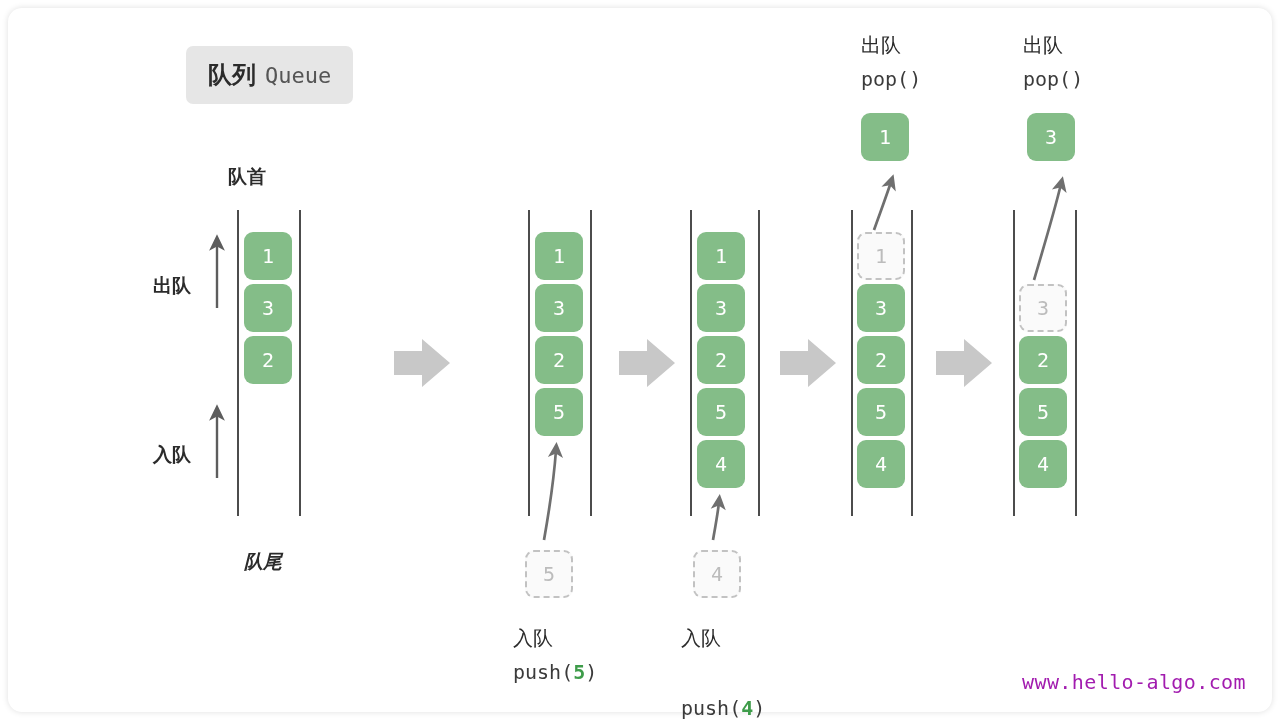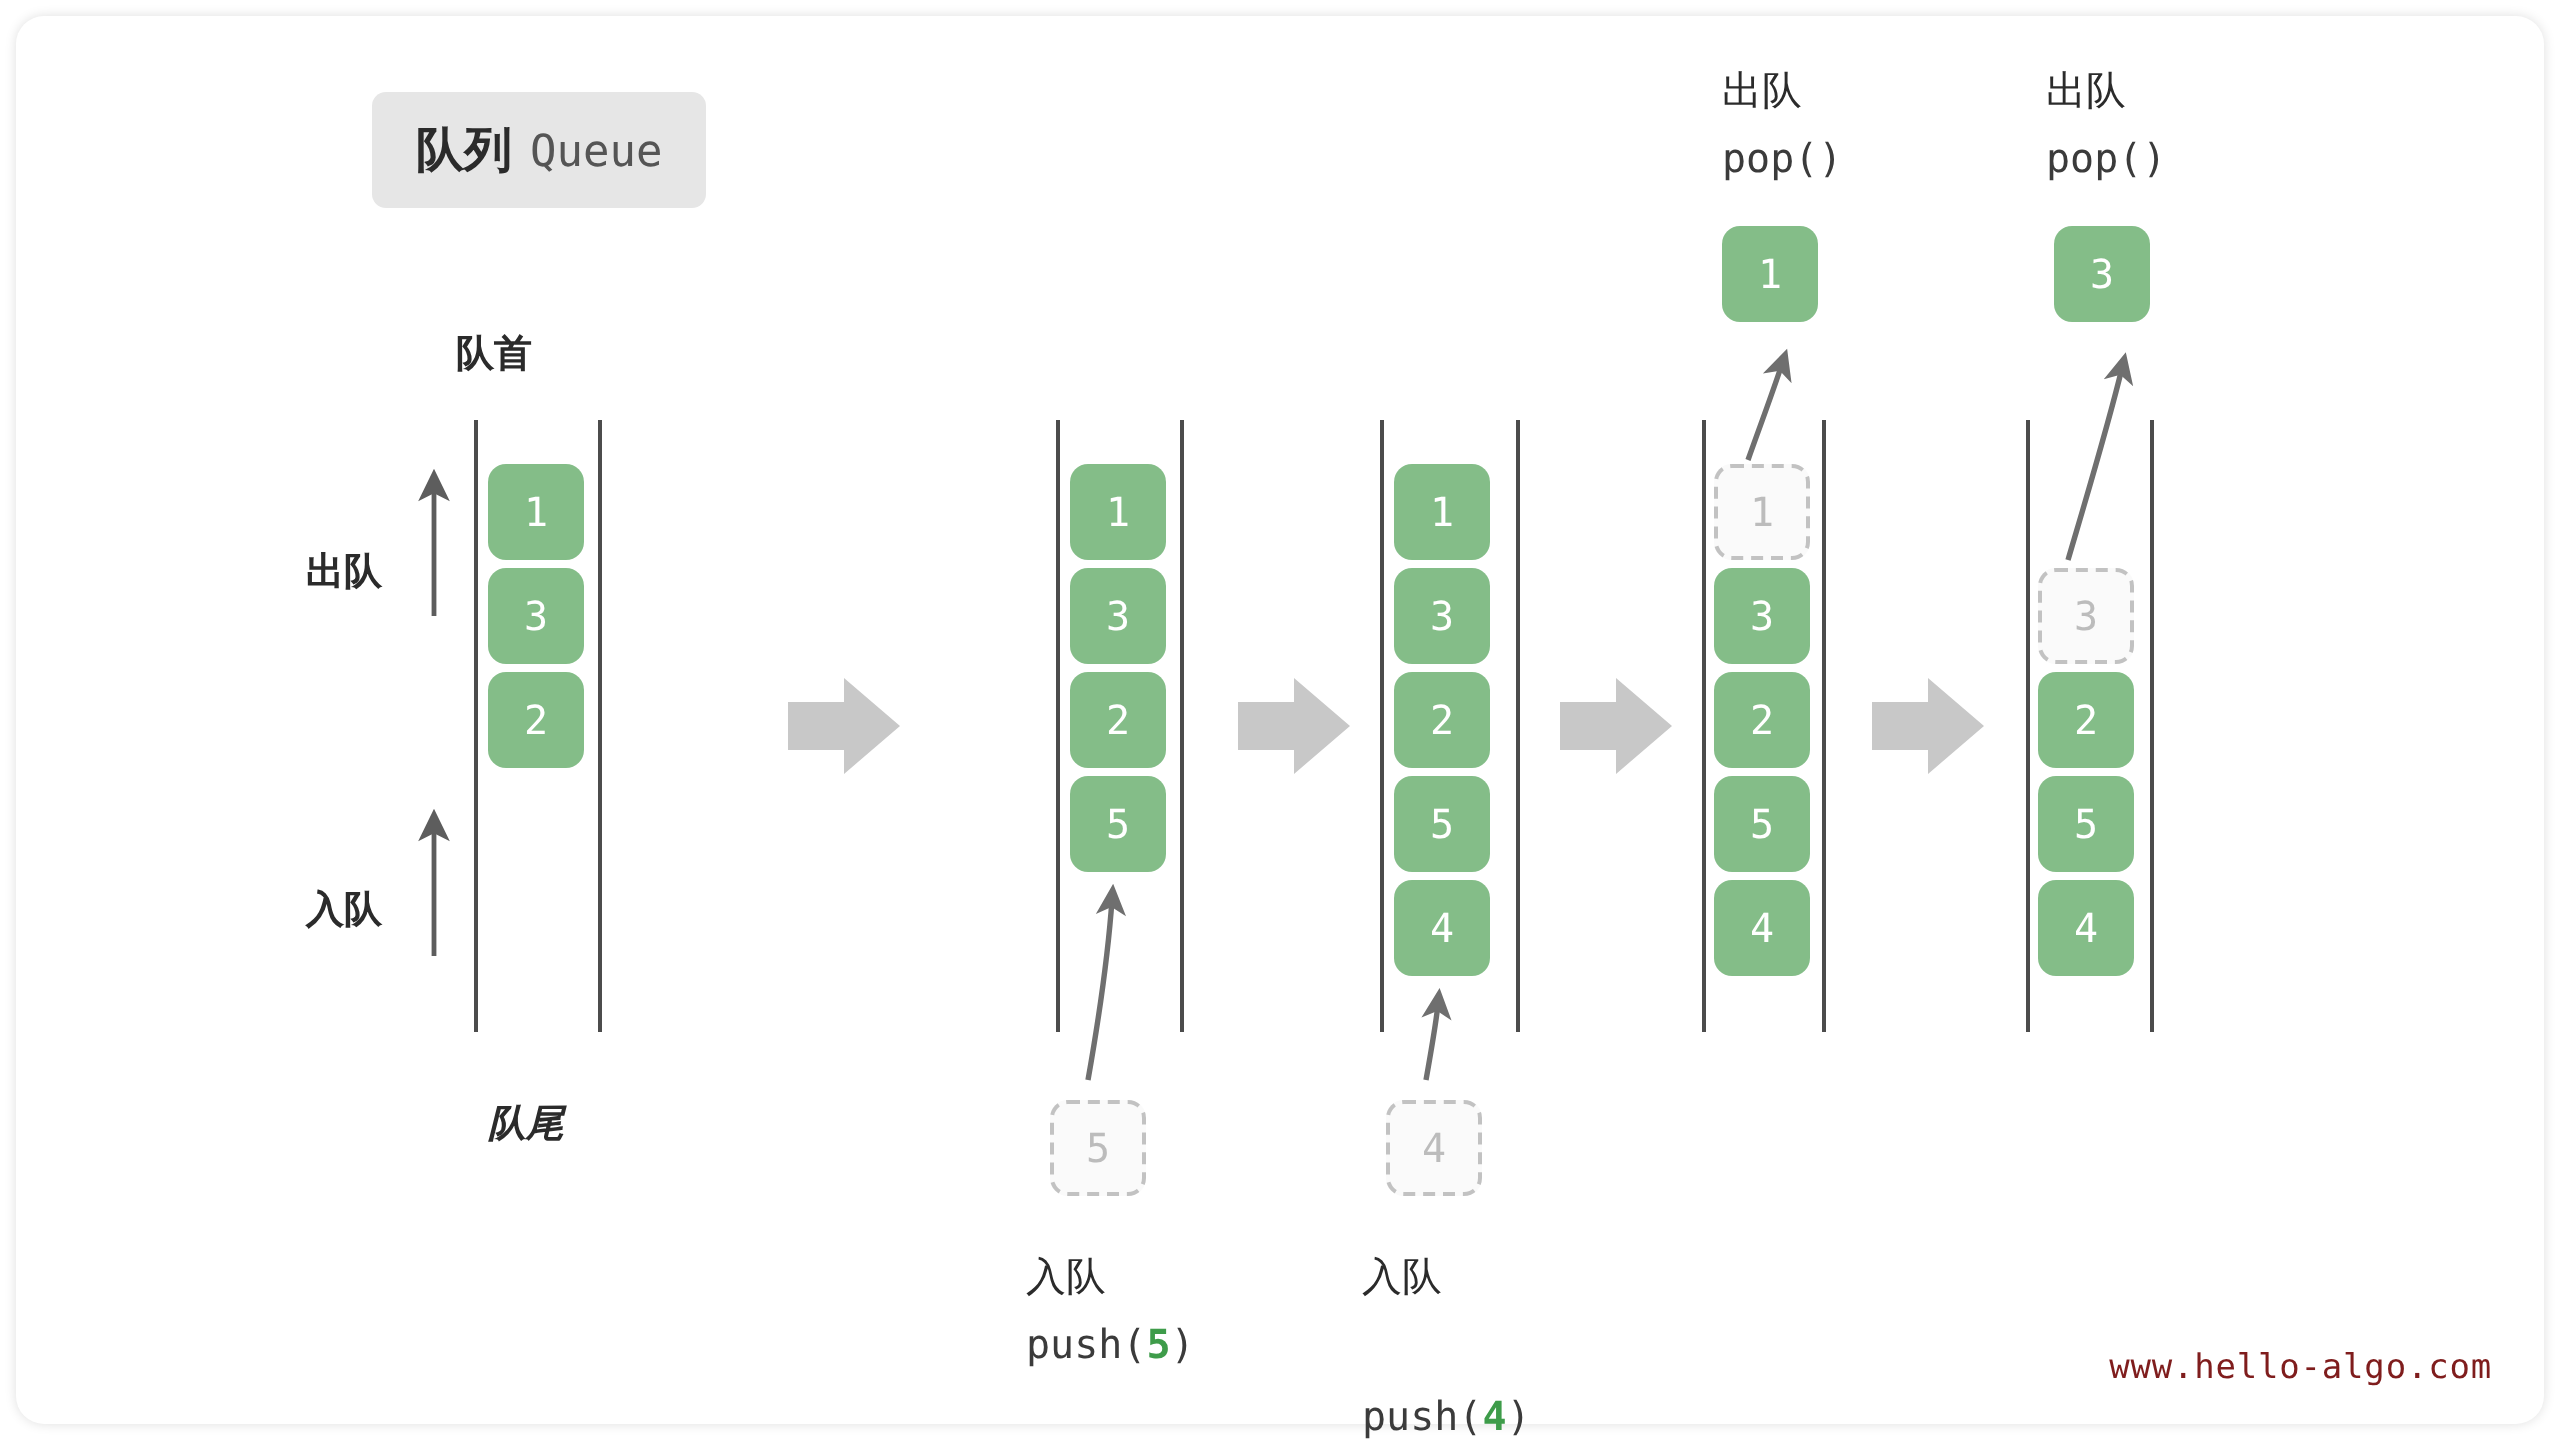--- a/index.html
+++ b/index.html
@@ -57,21 +57,21 @@
     background:#fafafa;
     border:2px dashed #c2c2c2;
     color:#bcbcbc;
   }
 
   svg.ov{position:absolute;left:0;top:0;width:1264px;height:704px;
     pointer-events:none;overflow:visible;}
 
   #watermark{
     position:absolute;right:26px;bottom:18px;
-    font-size:17px;color:#7f1d1d;letter-spacing:.4px;
+    font-size:20px;color:#a21caf;letter-spacing:.4px;
     font-family:"DejaVu Sans Mono","Liberation Mono",monospace;
   }
 </style>
 </head>
 <body>
 
 <div id="card">
  <div class="stage">
 
   <div id="title-badge">

